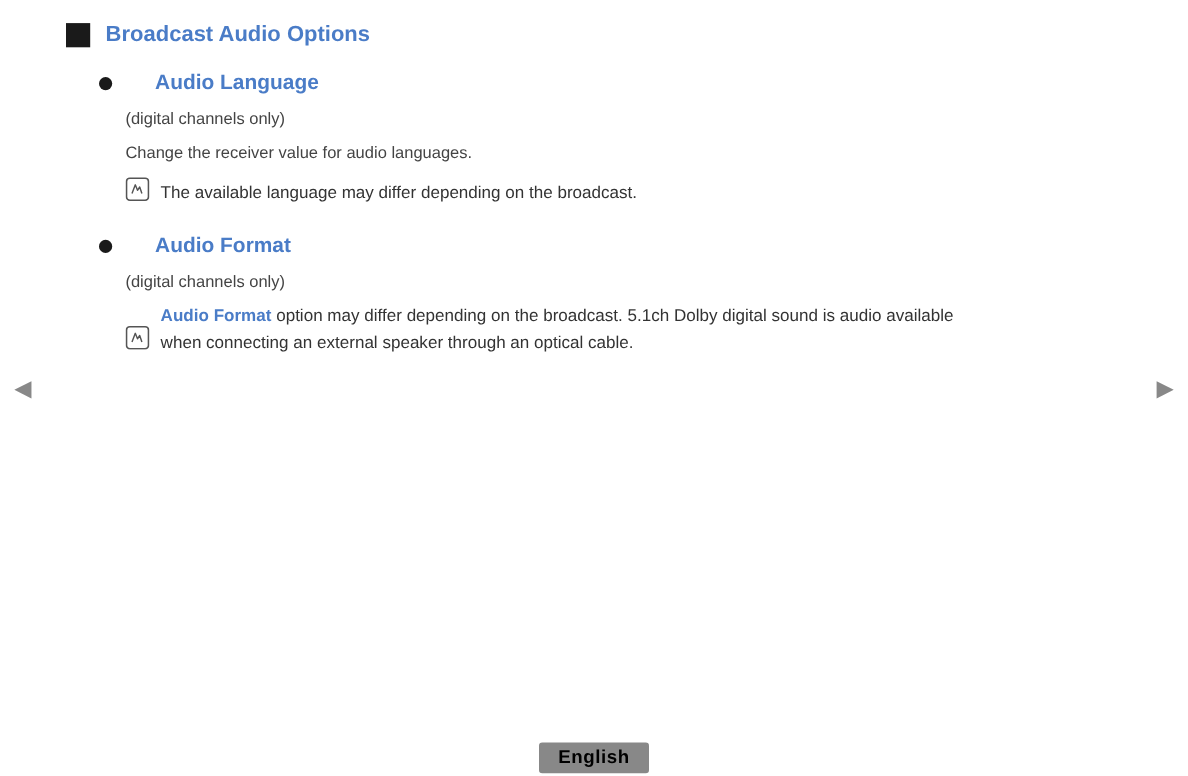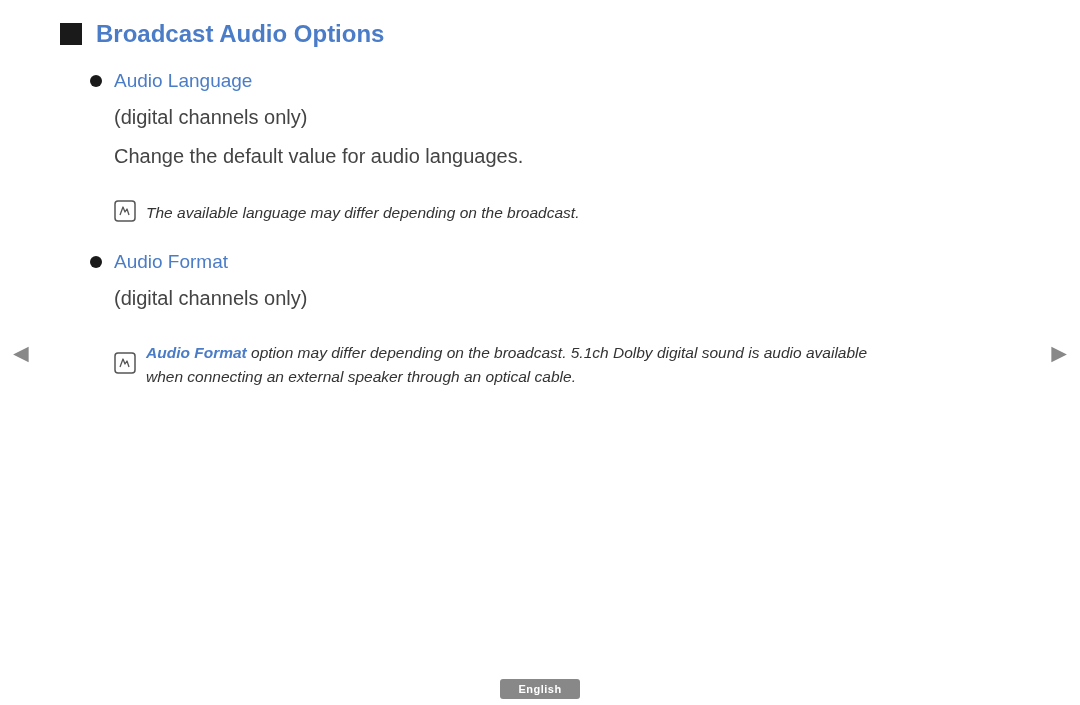--- a/index.html
+++ b/index.html
@@ -32,21 +32,21 @@
     }
 
     .title-square {
       width: 22px;
       height: 22px;
       background: #1a1a1a;
       flex-shrink: 0;
     }
 
     .page-title {
-      font-size: 24px;
+      font-size: 20px;
       font-weight: bold;
       color: #4a7cc7;
     }
 
     .section {
       margin-left: 30px;
       margin-bottom: 24px;
     }
 
     .section-header {
@@ -59,42 +59,42 @@
     .bullet-dot {
       width: 12px;
       height: 12px;
       background: #1a1a1a;
       border-radius: 50%;
       flex-shrink: 0;
     }
 
     .section-title {
       font-size: 19px;
-      font-weight: normal;
+      font-weight: bold;
       color: #4a7cc7;
+      margin-left: 27px;
     }
 
     .section-body {
       margin-left: 24px;
     }
 
     .sub-text {
       color: #444444;
-      font-size: 20px;
+      font-size: 15px;
       margin-bottom: 8px;
       line-height: 1.55;
     }
 
     .note-row {
       display: flex;
-      align-items: center;
+      align-items: flex-end;
       gap: 10px;
-      margin-top: 27px;
+      margin-top: 8px;
       margin-bottom: 6px;
-      font-style: italic;
     }
 
     .note-icon {
       font-size: 20px;
       color: #555;
       flex-shrink: 0;
       margin-top: 1px;
     }
 
     .note-text {
@@ -136,22 +136,22 @@
       left: 0;
       right: 0;
       height: 32px;
       display: flex;
       align-items: center;
       justify-content: center;
     }
 
     .language-badge {
       background: #888888;
-      color: #ffffff;
-      font-size: 11px;
+      color: #000000;
+      font-size: 17px;
       font-weight: bold;
       padding: 4px 18px;
       border-radius: 3px;
       letter-spacing: 0.5px;
     }
   </style>
 </head>
 <body>
 
 <div class="left-arrow">◄</div>
@@ -165,21 +165,21 @@
     <h1 class="page-title">Broadcast Audio Options</h1>
   </div>
 
   <div class="section">
     <div class="section-header">
       <div class="bullet-dot"></div>
       <span class="section-title">Audio Language</span>
     </div>
     <div class="section-body">
       <p class="sub-text">(digital channels only)</p>
-      <p class="sub-text">Change the default value for audio languages.</p>
+      <p class="sub-text">Change the receiver value for audio languages.</p>
       <div class="note-row">
         <span class="note-icon">
           
           <svg width="22" height="22" viewBox="0 0 22 22" fill="none" xmlns="http://www.w3.org/2000/svg">
             <rect x="1" y="1" width="20" height="20" rx="3" stroke="#555" stroke-width="1.5" fill="none"></rect>
             <path d="M6 15 L9 7 L11 12 L13 9 L15 15" stroke="#555" stroke-width="1.3" fill="none" stroke-linejoin="round"></path>
           </svg>
         </span>
         <p class="note-text">The available language may differ depending on the broadcast.</p>
       </div>

